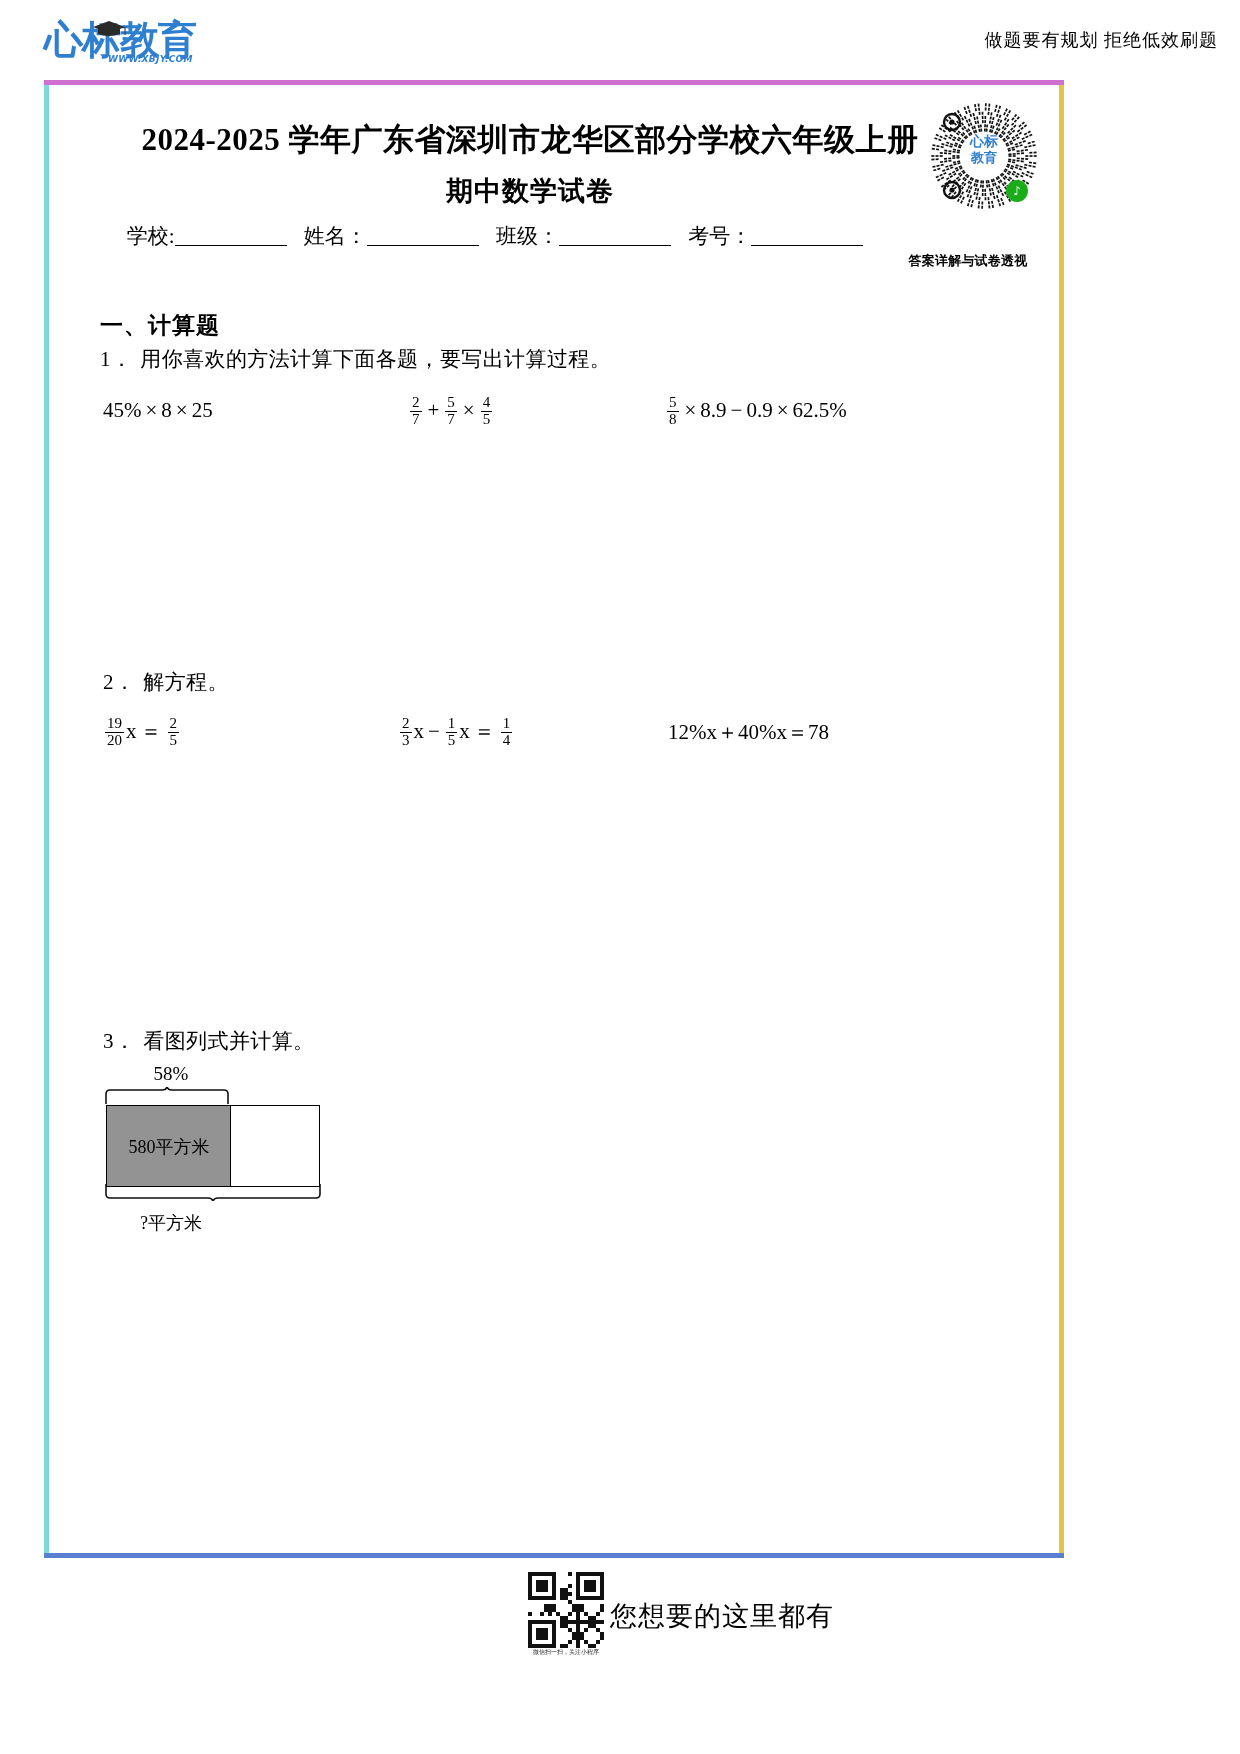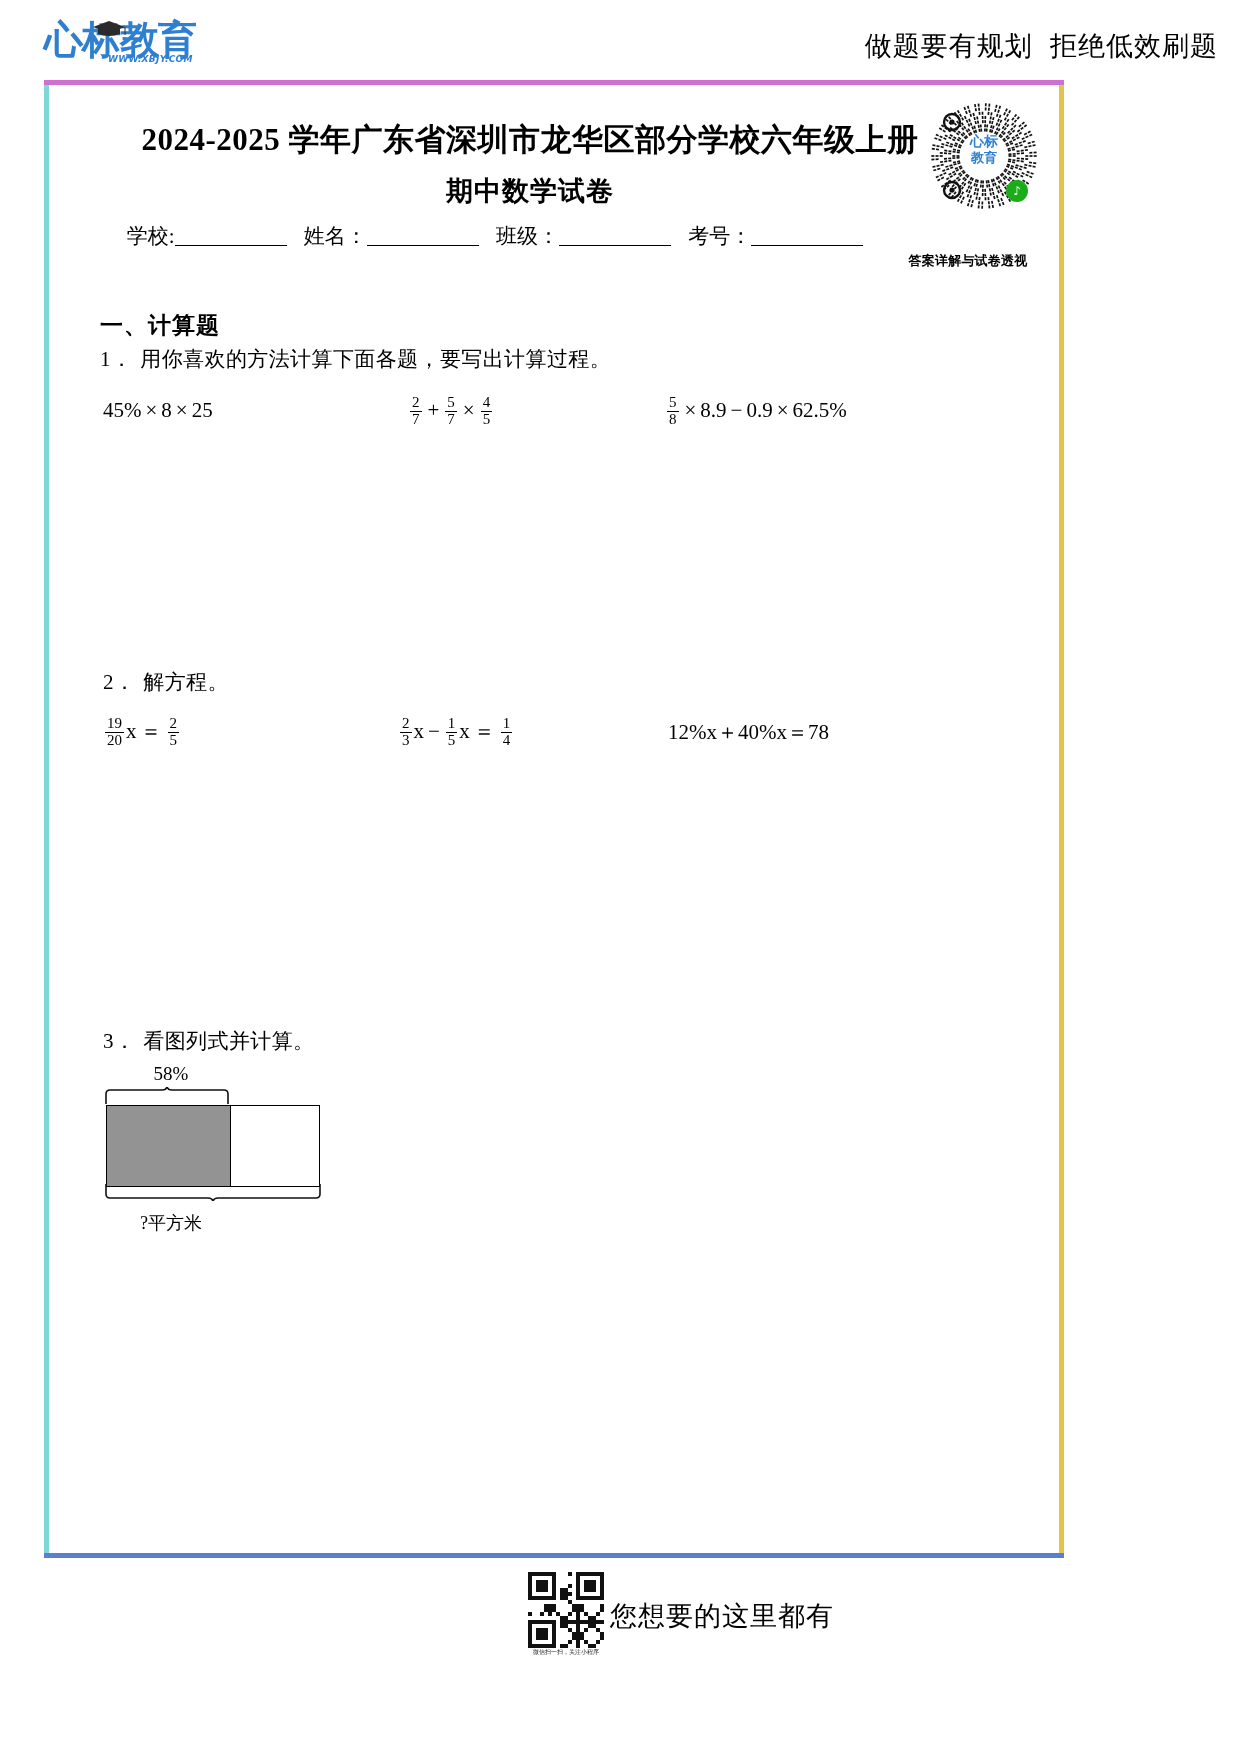--- a/index.html
+++ b/index.html
@@ -55,24 +55,23 @@
     position: absolute;
     left: 56px;
     top: 2px;
     width: 34px;
     height: 16px;
   }
   .slogan {
     position: absolute;
     right: 22px;
     top: 28px;
-    font-size: 27px;
+    font-size: 18px;
     letter-spacing: 1px;
     white-space: nowrap;
-    font-family: Liberation Mono, monospace;
   }
 
   
   .frame-top {
     position: absolute;
     left: 44px;
     top: 80px;
     width: 1020px;
     height: 5px;
     background: #cf6fd0;
@@ -833,20 +832,21 @@
 
 <div class="diagram">
   <div class="pct-label">58%</div>
 
   <svg class="brace-top" width="228" height="18" viewBox="0 0 228 18">
     <path d="M2 17 L2 7 Q2 3 6 3 L58 3 Q62 3 63 0 Q64 3 68 3 L120 3 Q124 3 124 7 L124 17" fill="none" stroke="#111" stroke-width="1.6"></path>
   </svg>
 
   <div class="bar-outer">
     <div class="bar-fill"></div>
+    <div class="bar-fill-label">580平方米</div>
   </div>
 
   <svg class="brace-bottom" width="228" height="18" viewBox="0 0 228 18">
     <path d="M2 1 L2 11 Q2 15 6 15 L104 15 Q108 15 109 18 Q110 15 114 15 L212 15 Q216 15 216 11 L216 1" fill="none" stroke="#111" stroke-width="1.6"></path>
   </svg>
 
   <div class="bottom-label">?平方米</div>
 </div>
 
 <div class="footer">

